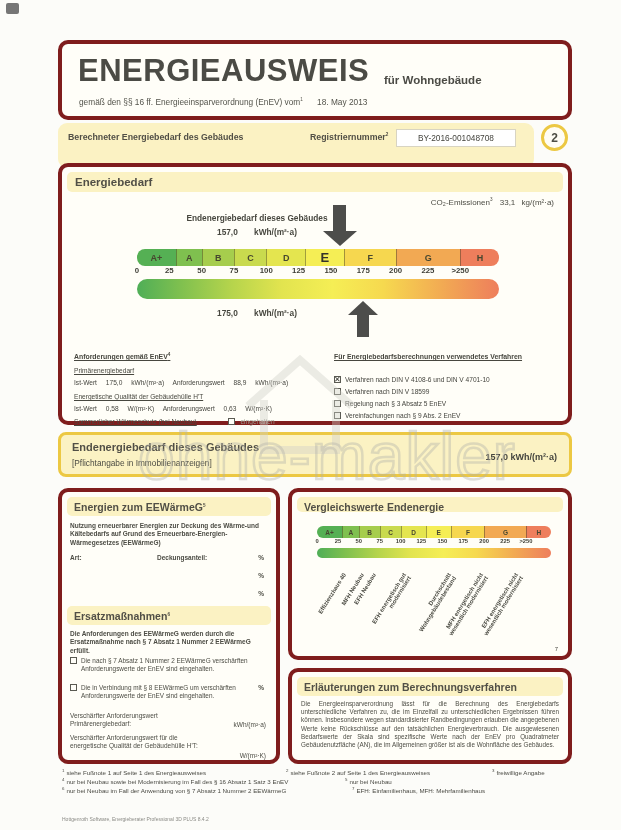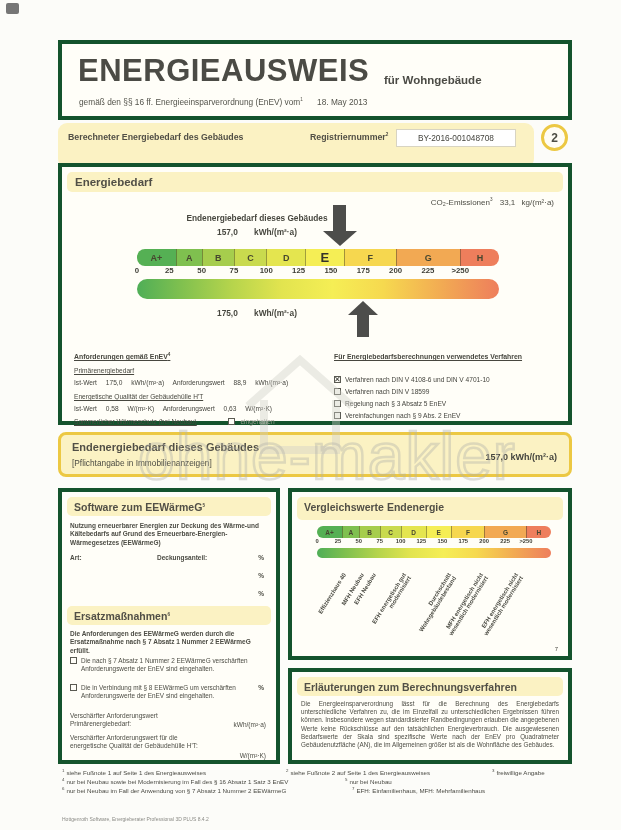--- a/index.html
+++ b/index.html
@@ -1,21 +1,21 @@
 <!DOCTYPE html>
 <html><head>
 <meta charset="utf-8">
 <style>
   html,body{margin:0;padding:0;background:#ffffff;}
   .page{position:relative;width:621px;height:830px;background:#fcfcf9;overflow:hidden;
         font-family:"Liberation Sans",sans-serif;color:#474740;}
   .abs{position:absolute;}
   sup{font-size:4.6px;vertical-align:super;line-height:0;}
   
-  .gbox{position:absolute;border:4px solid #14532d;border-radius:0;background:#fffef8;box-sizing:border-box;}
+  .gbox{position:absolute;border:4px solid #7f1d1d;border-radius:10px;background:#fffef8;box-sizing:border-box;}
   .band{position:absolute;background:#fbf2c3;border-radius:5px;}
   .bandtitle{font-weight:bold;color:#514f46;}
   
   .title{font-weight:bold;font-size:31px;letter-spacing:.5px;color:#4b4b45;}
   .subtitle{font-weight:bold;font-size:11.5px;color:#4b4b45;}
   .lawline{font-size:8.3px;color:#54544c;}
   
   .regband{position:absolute;left:58px;top:123px;width:476px;height:45px;background:#fbf2c3;border-radius:9px;}
   .regfield{position:absolute;background:#ffffff;border:1px solid #d8d4c2;height:18px;box-sizing:border-box;
             font-size:8.3px;display:flex;align-items:center;justify-content:center;color:#45453f;}
@@ -213,21 +213,21 @@
 
   <div class="abs" style="left:58px;top:432px;width:514px;height:45px;background:#fbf2c3;border:3px solid #ecc843;border-radius:8px;box-sizing:border-box;">
     <div class="abs bandtitle" style="left:11px;top:6px;font-size:11px;">Endenergiebedarf dieses Gebäudes</div>
     <div class="abs" style="left:11px;top:23px;font-size:8.3px;color:#4c4c44;">[Pflichtangabe in Immobilienanzeigen]</div>
     <div class="abs" style="right:12px;top:17px;font-size:9px;font-weight:bold;color:#45453f;">157,0 kWh/(m²·a)</div>
   </div>
 
   <div class="gbox" style="left:58px;top:488px;width:222px;height:276px;">
     <div class="band" style="left:5px;top:5px;right:5px;height:19px;">
       <span class="abs bandtitle" style="left:7px;top:4px;font-size:10.5px;">
-        <span>Software zum EEWärmeG</span><sup>5</sup>
+        <span>Energien zum EEWärmeG</span><sup>5</sup>
       </span>
     </div>
     <div class="abs smalltxt" style="left:8px;top:30px;right:8px;">Nutzung erneuerbarer Energien zur Deckung des Wärme-und Kältebedarfs auf Grund des Erneuerbare-Energien-Wärmegesetzes (EEWärmeG)</div>
     <div class="abs smalltxt" style="left:8px;top:62px;">Art:</div>
     <div class="abs smalltxt" style="left:95px;top:62px;">Deckungsanteil:</div>
     <div class="abs smalltxt" style="right:12px;top:62px;">%</div>
     <div class="abs smalltxt" style="right:12px;top:80px;">%</div>
     <div class="abs smalltxt" style="right:12px;top:98px;">%</div>
 
     <div class="band" style="left:5px;top:114px;right:5px;height:19px;">
@@ -245,21 +245,21 @@
       <span>Die in Verbindung mit § 8 EEWärmeG um verschärften Anforderungswerte der EnEV sind eingehalten.</span>
     </div>
     <div class="abs smalltxt" style="right:12px;top:192px;">%</div>
     <div class="abs plaintxt" style="left:8px;top:220px;width:140px;">Verschärfter Anforderungswert Primärenergiebedarf:</div>
     <div class="abs plaintxt" style="right:10px;top:229px;">kWh/(m²·a)</div>
     <div class="abs plaintxt" style="left:8px;top:242px;width:140px;">Verschärfter Anforderungswert für die energetische Qualität der Gebäudehülle H'T:</div>
     <div class="abs plaintxt" style="right:10px;top:260px;">W/(m²·K)</div>
   </div>
 
   <div class="gbox" style="left:288px;top:488px;width:284px;height:172px;">
-    <div class="band" style="left:5px;top:5px;right:5px;height:23px;">
+    <div class="band" style="left:5px;top:5px;right:5px;height:15px;">
       <span class="abs bandtitle" style="left:7px;top:4px;font-size:10.5px;">Vergleichswerte Endenergie</span>
     </div>
     <div class="scale-wrap" id="scale-mini" style="left:25px;top:34px;width:234px;">
       <div class="seg-row" style="height:12px;font-size:6.5px;">
           <div class="seg" style="width: 10.7143%; background: rgb(85, 176, 84);">
             <span>A+</span>
           </div>
           <div class="seg" style="width: 7.14286%; background: rgb(127, 192, 79);">
             <span>A</span>
           </div>

